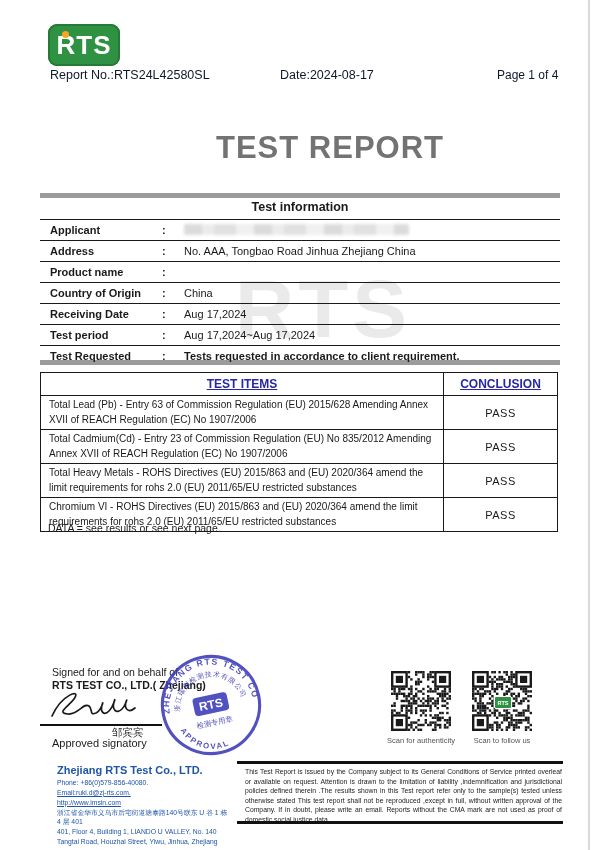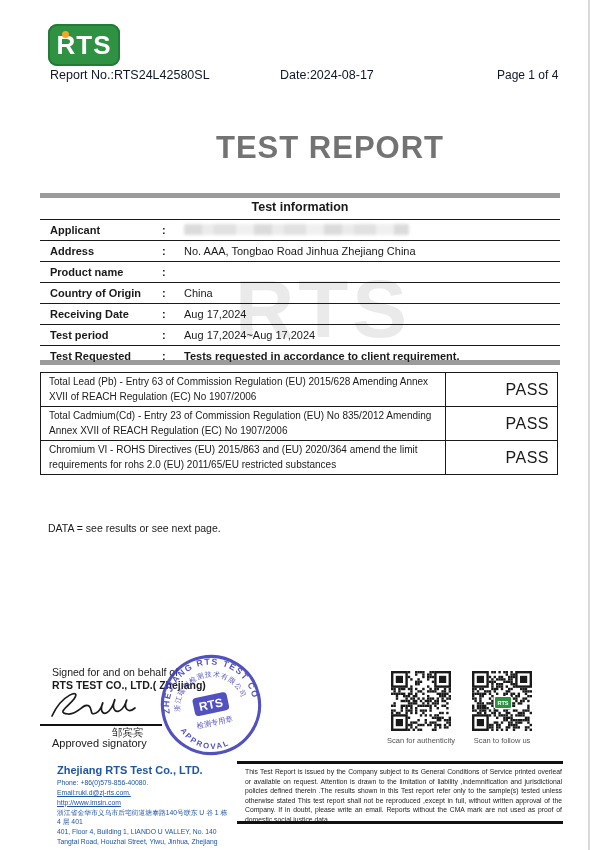--- a/index.html
+++ b/index.html
@@ -33,21 +33,21 @@
   .info-value{flex:1;}
   .bold{font-weight:bold;}
   #redact{width:225px;height:11px;border-radius:2px;opacity:.5;filter:blur(1.6px);
     background:repeating-linear-gradient(90deg,#b9b9b9 0 18px,#d9d9d9 18px 30px,#c4c4c4 30px 52px,#e2e2e2 52px 70px);}
 
   
   #items-table{left:40px;top:372px;width:518px;border:1.5px solid #1a1a1a;border-collapse:collapse;z-index:2;background:transparent;}
   #items-table td,#items-table th{border:1.5px solid #1a1a1a;padding:2px 8px;background:transparent;}
   .th-blue{color:#2626a8;font-size:12px;font-weight:bold;text-decoration:underline;text-align:center;height:18px;}
   .item-cell{font-size:10px;line-height:1.45;width:405px;}
-  .pass-cell{font-size:16px;text-align:right;width:98px;letter-spacing:.5px;}
+  .pass-cell{font-size:11px;text-align:center;width:98px;letter-spacing:.5px;}
   #data-note{left:48px;top:522px;font-size:10.5px;z-index:2;}
 
   
   #signed-block{left:52px;top:666px;font-size:10.5px;line-height:1.25;z-index:2;}
   #signed-block .c2{font-weight:bold;}
   #sig-svg{left:48px;top:686px;z-index:2;}
   #sig-line{left:40px;top:724px;width:122px;height:2px;background:#111;z-index:2;}
   #signatory-cn{left:112px;top:726px;font-size:10.5px;z-index:2;}
   #approved{left:52px;top:737px;font-size:11px;font-weight:normal;z-index:2;}
 
@@ -125,26 +125,34 @@
     <div class="info-row">
       <span class="info-label">Test Requested</span>
       <span class="info-colon">:</span>
       <span class="info-value bold">Tests requested in accordance to client requirement.</span>
     </div>
   </div>
   <div class="abs graybar" style="top:360px;"></div>
 
   <table class="abs" id="items-table">
     <tbody>
+        <tr>
+      <th class="th-blue">TEST ITEMS</th>
+      <th class="th-blue">CONCLUSION</th>
+    </tr>
     <tr>
       <td class="item-cell">Total Lead (Pb) - Entry 63 of Commission Regulation (EU) 2015/628 Amending Annex XVII of REACH Regulation (EC) No 1907/2006</td>
       <td class="pass-cell">PASS</td>
     </tr>
     <tr>
       <td class="item-cell">Total Cadmium(Cd) - Entry 23 of Commission Regulation (EU) No 835/2012 Amending Annex XVII of REACH Regulation (EC) No 1907/2006</td>
+      <td class="pass-cell">PASS</td>
+    </tr>
+    <tr>
+      <td class="item-cell">Total Heavy Metals - ROHS Directives (EU) 2015/863 and (EU) 2020/364 amend the limit requirements for rohs 2.0 (EU) 2011/65/EU restricted substances</td>
       <td class="pass-cell">PASS</td>
     </tr>
     <tr>
       <td class="item-cell">Chromium VI - ROHS Directives (EU) 2015/863 and (EU) 2020/364 amend the limit requirements for rohs 2.0 (EU) 2011/65/EU restricted substances</td>
       <td class="pass-cell">PASS</td>
     </tr>
   </tbody>
     </table>
   <div class="abs" id="signed-block">
     <div>Signed for and on behalf of</div>

